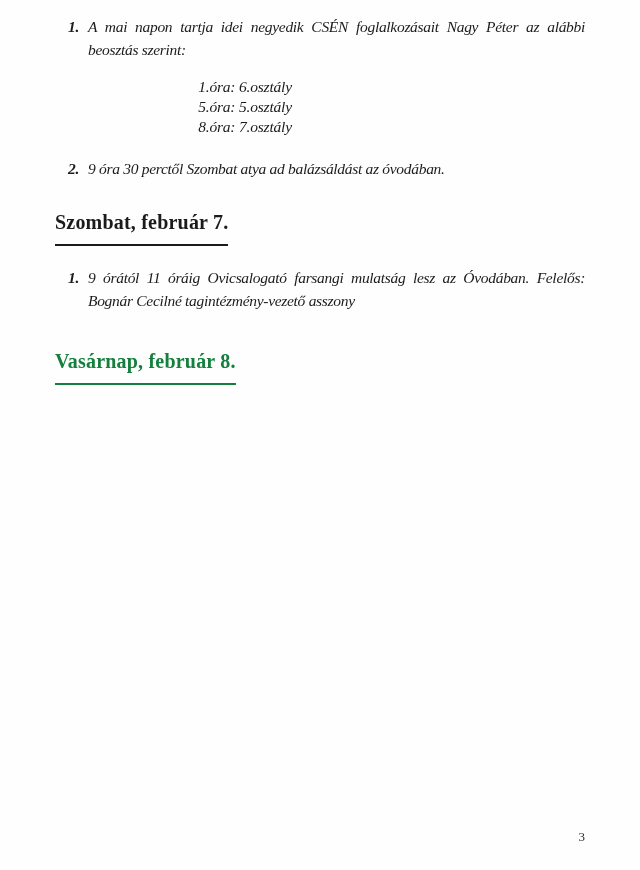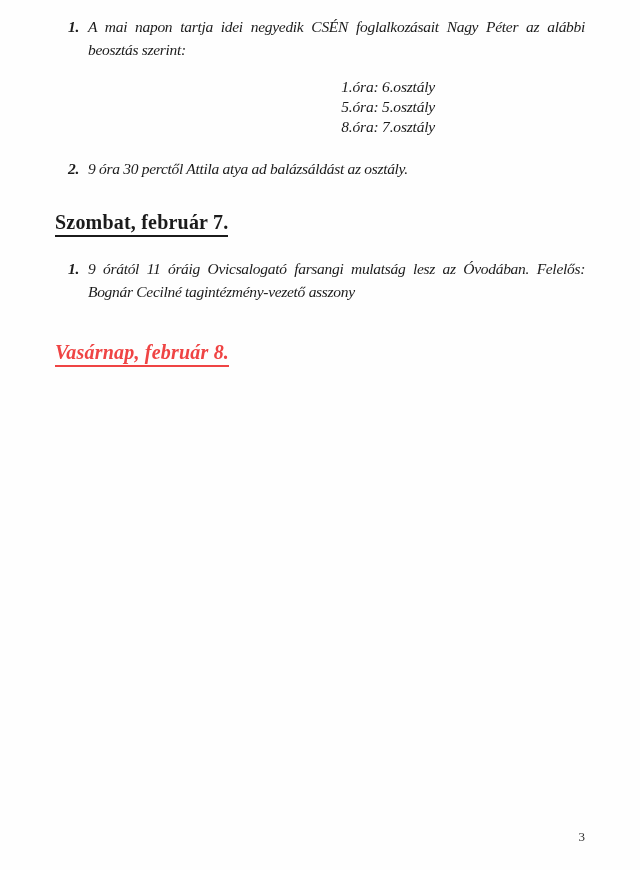--- a/index.html
+++ b/index.html
@@ -31,40 +31,40 @@
     position: absolute;
     left: 13px;
     top: 0;
     font-weight: bold;
   }
   .bold { font-weight: normal; margin-top: 16px; }
   
   .schedule {
     margin-left: 55px;
     width: 380px;
-    text-align: right;
+    text-align: center;
     font-style: italic;
     font-size: 15.5px;
     line-height: 20px;
     letter-spacing: -0.2px;
   }
   
   .heading {
     margin-left: 55px;
     font-size: 20px;
     font-weight: bold;
     line-height: 24px;
     letter-spacing: 0.2px;
   }
   .heading .u, .center-heading .u {
     border-bottom: 2px solid currentColor;
-    padding-bottom: 1px;
+    padding-bottom: 10px;
     display: inline-block;
   }
-  .heading.red { color: #ef4444; font-style: italic; }
+  .heading.red { color: #15803d; }
   .center-heading {
     text-align: center;
     font-size: 18px;
     font-weight: bold;
     line-height: 22px;
     letter-spacing: 0.6px;
   }
   .page-num {
     position: absolute;
     right: 55px;
@@ -94,21 +94,21 @@
 
   <div class="schedule mt-sched">
     <div>1.óra: 6.osztály</div>
     <div>5.óra: 5.osztály</div>
     <div>8.óra: 7.osztály</div>
   </div>
 
   <div class="num-item mt-item2">
     <span class="num">2.</span>
     <span class="bold">9 óra 30 perctől</span>
-    <span>Attila atya ad balázsáldást az osztály.</span>
+    <span>Szombat atya ad balázsáldást az óvodában.</span>
   </div>
 
   <div class="heading mt-sat">
     <span class="u">Szombat, február 7.</span>
   </div>
 
   <div class="num-item mt-satitem">
     <span class="num">1.</span>
     <span class="bold">9 órától 11 óráig</span>
     <span>Ovicsalogató farsangi mulatság lesz az Óvodában.</span>

